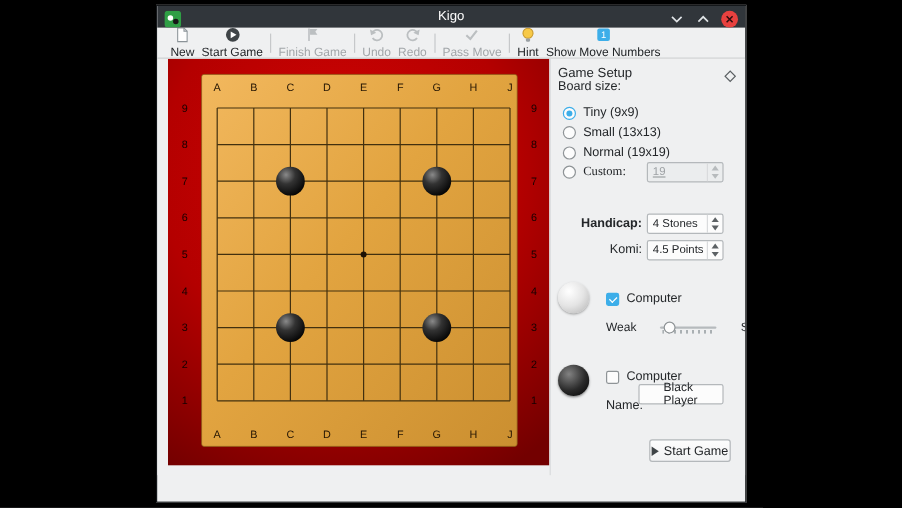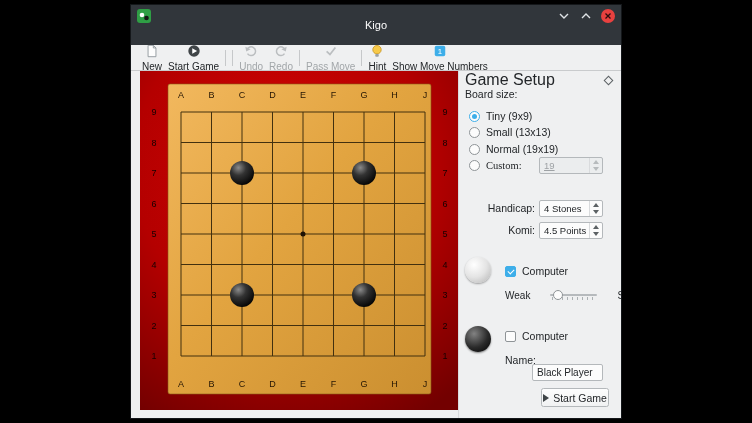--- a/index.html
+++ b/index.html
@@ -3,21 +3,21 @@
 <meta charset="utf-8">
 <style>
   *{margin:0;padding:0;box-sizing:border-box;}
   html,body{width:752px;height:423px;background:#000;overflow:hidden;
     font-family:"Liberation Sans",sans-serif;}
   #screen{position:relative;width:752px;height:423px;background:#000;}
   .window{position:absolute;left:130px;top:4px;width:492px;height:415px;
     background:#eff0f1;border:1px solid #14171a;overflow:hidden;}
 
   
-  .titlebar{height:40px;background:#31363b;position:relative;display:flex;align-items:center;}
+  .titlebar{height:18px;background:#31363b;position:relative;display:flex;align-items:center;}
   .app-icon{position:absolute;left:6px;top:4px;width:14px;height:14px;}
   .title{position:absolute;left:0;right:0;text-align:center;color:#fcfcfc;font-size:11px;}
   .tb-controls{position:absolute;right:6px;top:0;height:22px;display:flex;align-items:center;gap:8px;}
   .tb-btn{width:14px;height:14px;display:flex;align-items:center;justify-content:center;}
   .close-btn{width:14px;height:14px;border-radius:50%;background:#e8413f;display:flex;align-items:center;justify-content:center;}
 
   
   .menubar{height:20px;background:#eff0f1;display:flex;align-items:center;padding-left:8px;
     font-size:11px;color:#232629;border-bottom:1px solid #e2e4e6;}
   .menu-item{padding:2px 8px;cursor:default;}
@@ -33,22 +33,22 @@
 
   
   .content{position:relative;height:347px;background:#eff0f1;}
   .board-wrap{position:absolute;left:9px;top:0;width:318px;height:339px;}
   .grid-line{stroke:#42300f;stroke-width:1;}
   .board-letter{font-size:9px;fill:#241503;text-anchor:middle;font-family:"Liberation Sans",sans-serif;}
   .board-number{font-size:9px;fill:#160101;text-anchor:middle;font-family:"Liberation Sans",sans-serif;}
 
   
   .panel{position:absolute;left:327px;top:0;right:0;bottom:0;border-left:1px solid #d9dbdd;background:#eff0f1;}
-  .panel-header{position:absolute;left:6px;right:9px;top:0;height:18px;display:flex;align-items:center;
-    justify-content:space-between;font-size:16px;color:#232629;}
+  .panel-header{position:absolute;left:6px;right:9px;top:0;height:18px;display:flex;align-items:flex-end;
+    justify-content:space-between;font-size:11px;color:#232629;}
   .float-icon{width:7px;height:7px;border:1px solid #5c6164;transform:rotate(45deg);}
   .plabel{position:absolute;font-size:10.5px;color:#232629;}
   .radio-row{position:absolute;left:10px;height:14px;display:flex;align-items:center;gap:6px;font-size:10.5px;color:#232629;}
   .radio{width:11px;height:11px;border-radius:50%;border:1px solid #8f9497;background:#fcfcfc;position:relative;flex:none;}
   .radio.selected{border-color:#3daee9;}
   .radio.selected::after{content:"";position:absolute;left:2px;top:2px;width:5px;height:5px;border-radius:50%;background:#3daee9;}
 
   .spin{position:absolute;width:64px;height:17px;background:#fcfcfc;border:1px solid #b4b8bb;border-radius:2px;
     display:flex;align-items:stretch;color:#232629;}
   .spin .val{flex:1;font-size:9.5px;display:flex;align-items:center;padding-left:4px;white-space:nowrap;overflow:hidden;}
@@ -74,22 +74,22 @@
 
   .slider-row{position:absolute;left:46px;top:218px;height:12px;display:flex;align-items:center;gap:20px;
     font-size:10px;color:#232629;}
   .slider{position:relative;width:47px;height:12px;}
   .slider .track{position:absolute;left:0;right:0;top:5px;height:2px;background:#b6babd;border-radius:1px;}
   .slider .ticks{position:absolute;left:2px;right:2px;top:8px;height:3px;
     background:repeating-linear-gradient(90deg,#aab0b3 0,#aab0b3 1px,transparent 1px,transparent 5px);}
   .slider .handle{position:absolute;left:3px;top:1px;width:10px;height:10px;border-radius:50%;
     background:#fcfcfc;border:1px solid #8f9497;}
 
-  .text-field{position:absolute;left:73px;top:293px;width:71px;height:17px;background:#fcfcfc;
-    border:1px solid #b4b8bb;border-radius:2px;font-size:10px;color:#232629;display:flex;align-items:center;padding-left:4px;}
+  .text-field{position:absolute;left:73px;top:271px;width:71px;height:17px;background:#fcfcfc;
+    border:1px solid #b4b8bb;border-radius:2px;font-size:10px;color:#232629;display:flex;align-items:center;padding-left:20px;}
 
   .start-btn{position:absolute;left:82px;top:317px;width:68px;height:19px;
     background:linear-gradient(#fdfdfd,#f1f2f3);border:1px solid #b4b8bb;border-radius:2.5px;
     display:flex;align-items:center;justify-content:center;gap:4px;font-size:10.5px;color:#232629;}
   .start-btn .play{width:0;height:0;border-left:6px solid #3f4447;border-top:4px solid transparent;border-bottom:4px solid transparent;}
 </style>
 </head>
 <body>
 
 <div id="screen">
@@ -137,20 +137,29 @@
       <div class="tbtn">
         <span class="ticon">
           <svg viewBox="0 0 16 16" width="14" height="14">
               <circle cx="8" cy="8" r="6.5" fill="#3f4447"></circle>
               <path d="M6 4.8 L11.5 8 L6 11.2 Z" fill="#ffffff"></path>
             </svg>
         </span>
         <span>Start Game</span>
       </div>
       <span class="tsep"></span>
+      <div class="tbtn disabled">
+        <span class="ticon">
+          <svg viewBox="0 0 16 16" width="14" height="14">
+              <path d="M4 2 v12" stroke="#7d8387" stroke-width="1.5"></path>
+              <path d="M5 2.5 h7 l-2 2.7 2 2.7 h-7 Z" fill="#7d8387"></path>
+            </svg>
+        </span>
+        <span>Finish Game</span>
+      </div>
       <span class="tsep"></span>
       <div class="tbtn disabled">
         <span class="ticon">
           <svg viewBox="0 0 16 16" width="14" height="14">
               <path d="M3.5 6.5 A5 5 0 1 1 4 11" fill="none" stroke="#7d8387" stroke-width="1.7"></path>
               <path d="M1.5 3 L2.5 8.5 L7.5 6 Z" fill="#7d8387"></path>
             </svg>
         </span>
         <span>Undo</span>
       </div>
@@ -305,21 +314,21 @@
           <span>Custom:</span>
         </div>
         <div class="spin disabled" style="left:80px;top:86px;text-decoration:underline;">
           <span class="val">19</span>
           <span class="arrows">
             <span class="arrow-up"></span>
             <span class="arrow-down"></span>
           </span>
         </div>
 
-        <div class="plabel" style="left:0;top:129px;width:76px;text-align:right;line-height:17px;">Handicap:</div>
+        <div class="plabel" style="left:0;top:129px;width:76px;text-align:right;line-height:17px;font-weight:bold;">Handicap:</div>
         <div class="spin" style="left:80px;top:129px;">
           <span class="val">4 Stones</span>
           <span class="arrows">
             <span class="arrow-up"></span>
             <span class="arrow-down"></span>
           </span>
         </div>
 
         <div class="plabel" style="left:0;top:151px;width:76px;text-align:right;line-height:17px;">Komi:</div>
         <div class="spin" style="left:80px;top:151px;">

